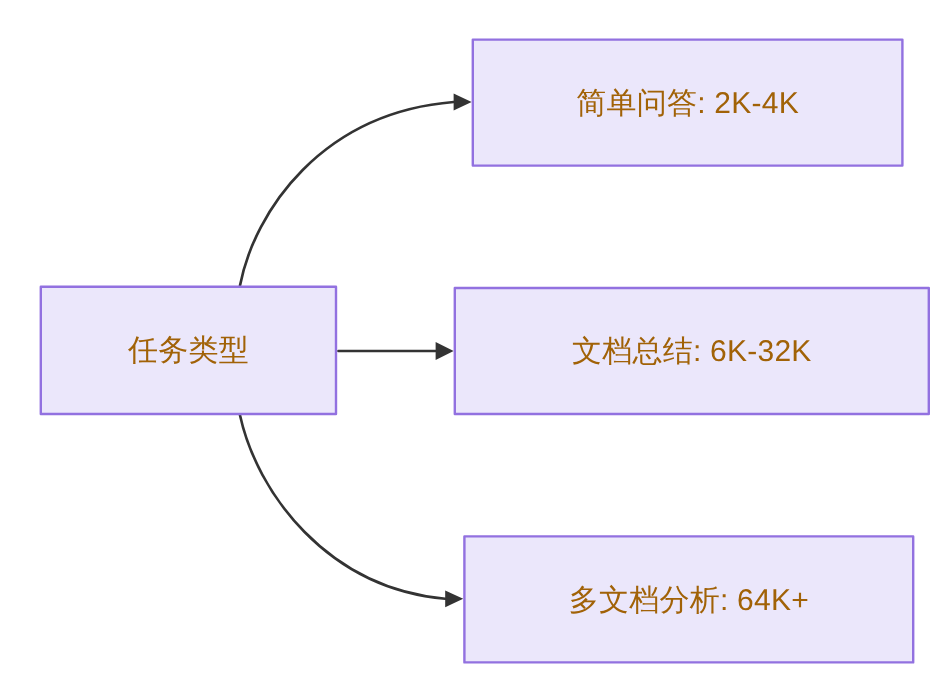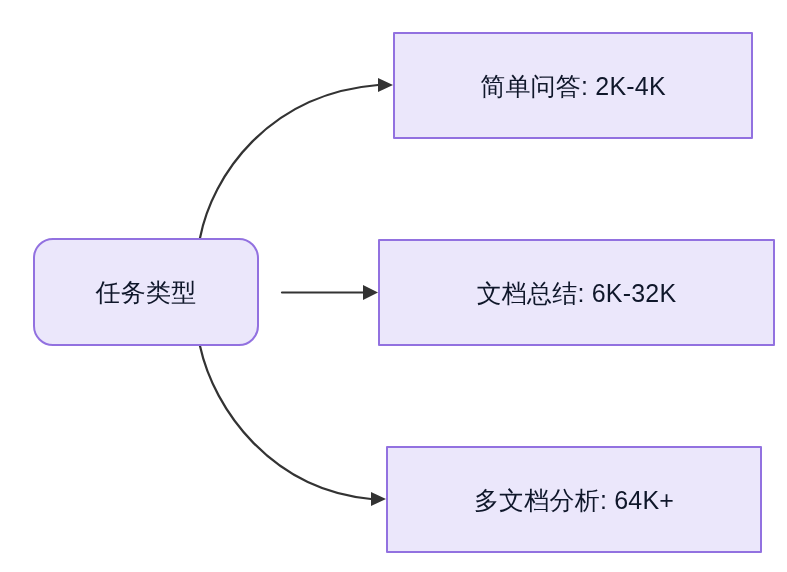--- a/index.html
+++ b/index.html
@@ -33,33 +33,32 @@
     box-sizing: border-box;
     background: #ebe7fb;
     border: 2px solid #9271e0;
     border-radius: 1px;
     display: flex;
     align-items: center;
     justify-content: center;
     z-index: 2;
   }
   .node-label {
-    color: #0f172a;
+    color: #a16207;
     font-size: 25px;
     line-height: 1.2;
     letter-spacing: 0.2px;
     white-space: nowrap;
     text-align: center;
   }
   #node-source {
     left: 33px;
     top: 238px;
-    width: 226px;
+    width: 248px;
     height: 108px;
-    border-radius: 20px;
   }
   #node-target-0 {
     left: 393px;
     top: 32px;
     width: 360px;
     height: 107px;
   }
   #node-target-1 {
     left: 378px;
     top: 239px;

